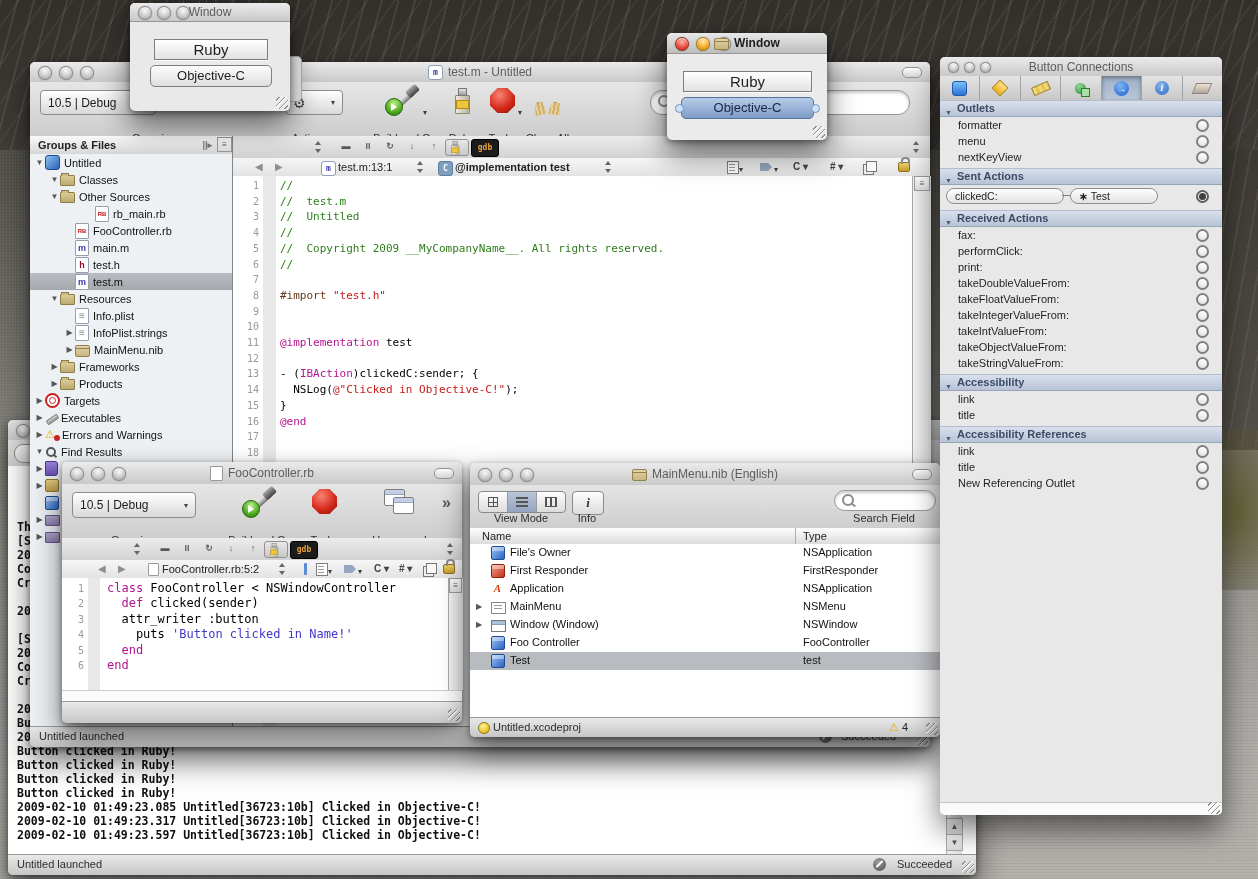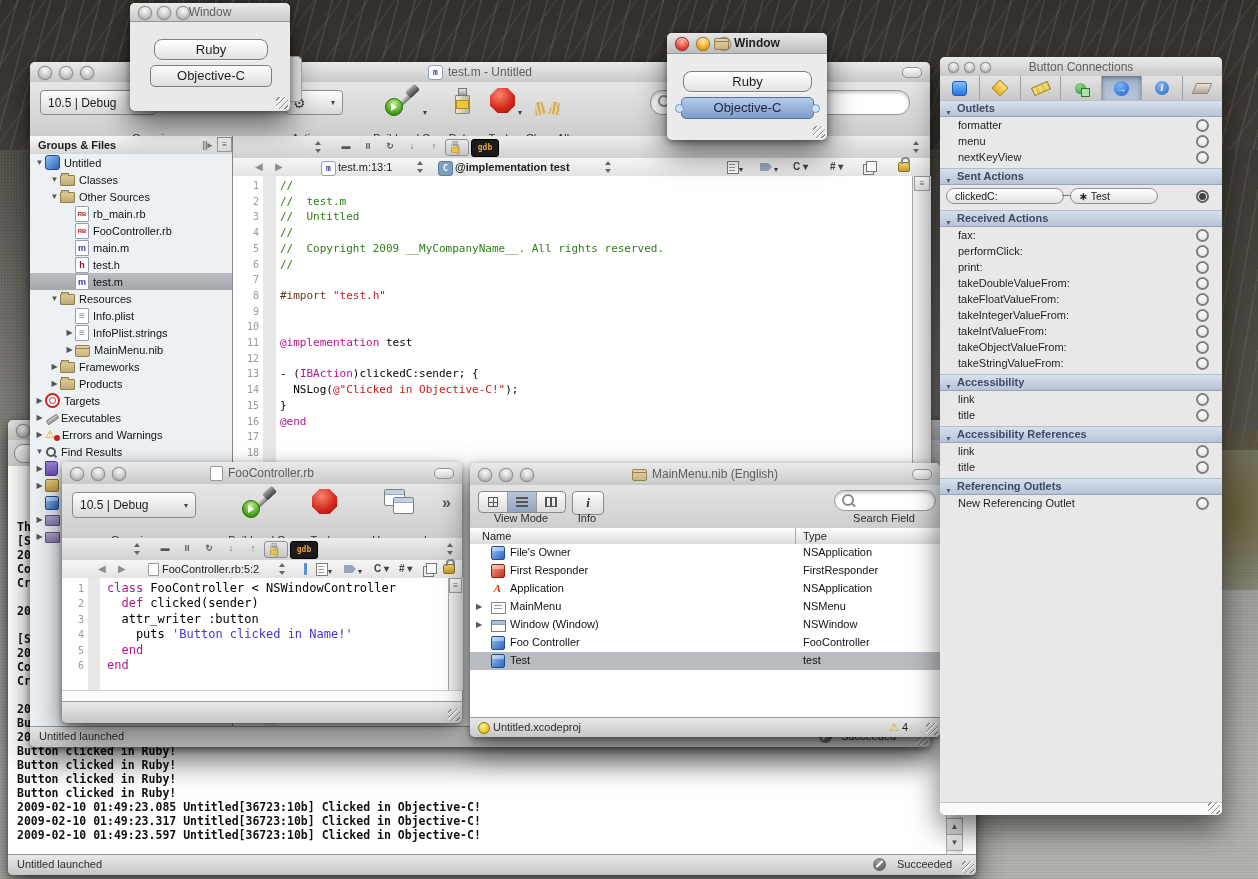--- a/index.html
+++ b/index.html
@@ -42,22 +42,22 @@
     background:repeating-linear-gradient(135deg,transparent 0 2px,#8f8f8f 2px 3px,rgba(255,255,255,.8) 3px 4px);}
   .statusbar{position:absolute;left:0;right:0;height:20px;
     background:linear-gradient(#e9e9e9,#c6c6c6);border-top:1px solid #9a9a9a;
     border-radius:0 0 5px 5px;font-size:11px;color:#2e2e2e;}
   .st-l{position:absolute;left:9px;top:3px;}
   .succ{position:absolute;width:13px;height:13px;border-radius:50%;top:3px;
     background:radial-gradient(circle at 40% 32%,#9d9d9d,#4b4b4b);}
   .succ:after{content:"";position:absolute;left:2px;top:5px;width:9px;height:2px;background:#fff;
     transform:rotate(-45deg);border-radius:1px;}
   
-  .pill{position:absolute;border:1px solid #7e7e7e;border-radius:8px;
-    background:linear-gradient(#ffffff,#e2e2e2);text-align:center;font-size:13px;color:#1e1e1e;
+  .pill{position:absolute;border:1px solid #7e7e7e;border-radius:0;
+    background:linear-gradient(#ffffff,#e2e2e2);text-align:center;font-size:15px;color:#1e1e1e;
     box-shadow:0 1px 1px rgba(255,255,255,.7);}
   .rrect{position:absolute;border:1px solid #7e7e7e;border-radius:5px;
     background:linear-gradient(#fcfcfc,#dedede);text-align:center;font-size:13px;color:#1e1e1e;}
   .rrect.sel{background:linear-gradient(#b7cbe7,#7e9cc9);border-color:#54729e;color:#16253f;}
   .hdl{position:absolute;width:7px;height:7px;border-radius:50%;background:#cfe2f6;border:1px solid #6d97c9;}
   .popup{position:absolute;border:1px solid #8c8c8c;border-radius:4px;
     background:linear-gradient(#fefefe,#d9d9d9);font-size:12px;color:#1c1c1c;
     display:flex;align-items:center;padding:0 7px;box-shadow:inset 0 1px 0 #fff;}
   .popup .arr{margin-left:auto;font-size:8px;color:#444;padding-left:6px;}
   .tlabel{position:absolute;font-size:11px;color:#2c2c2c;text-align:center;white-space:nowrap;}
@@ -368,21 +368,21 @@
         <div class="sb-row" style="padding-left: 19px;">
           <span class="disc">▼</span>
           <span class="sbic ic-folder"></span>
           <span>Classes</span>
         </div>
         <div class="sb-row" style="padding-left: 19px;">
           <span class="disc">▼</span>
           <span class="sbic ic-folder"></span>
           <span>Other Sources</span>
         </div>
-        <div class="sb-row" style="padding-left: 34px;">
+        <div class="sb-row" style="padding-left: 34px; margin-left: 20px;">
           <span class="disc"></span>
           <span class="sbic fic rb"></span>
           <span>rb_main.rb</span>
         </div>
         <div class="sb-row" style="padding-left: 34px;">
           <span class="disc"></span>
           <span class="sbic fic rb"></span>
           <span>FooController.rb</span>
         </div>
         <div class="sb-row" style="padding-left: 34px;">
@@ -838,20 +838,19 @@
         <div class="insp-row"><span>takeIntegerValueFrom:</span><span class="well"></span></div>
         <div class="insp-row"><span>takeIntValueFrom:</span><span class="well"></span></div>
         <div class="insp-row"><span>takeObjectValueFrom:</span><span class="well"></span></div>
         <div class="insp-row"><span>takeStringValueFrom:</span><span class="well"></span></div>
         <div class="insp-h"><span class="tri">▼</span><span>Accessibility</span></div>
         <div class="insp-row"><span>link</span><span class="well"></span></div>
         <div class="insp-row"><span>title</span><span class="well"></span></div>
         <div class="insp-h"><span class="tri">▼</span><span>Accessibility References</span></div>
         <div class="insp-row"><span>link</span><span class="well"></span></div>
         <div class="insp-row"><span>title</span><span class="well"></span></div>
-        <div class="insp-h"><span class="tri">▼</span><span>Referencing Outlets</span></div>
         <div class="insp-row"><span>New Referencing Outlet</span><span class="well"></span></div>
       </div>
     <div style="position:absolute;left:0;right:0;bottom:0;height:12px;background:#fafafa;border-top:1px solid #c5c5c5;border-radius:0 0 5px 5px;">
       <div class="grip" style="bottom:1px;"></div>
     </div>
   </div>
 </div>
 
 </body></html>

